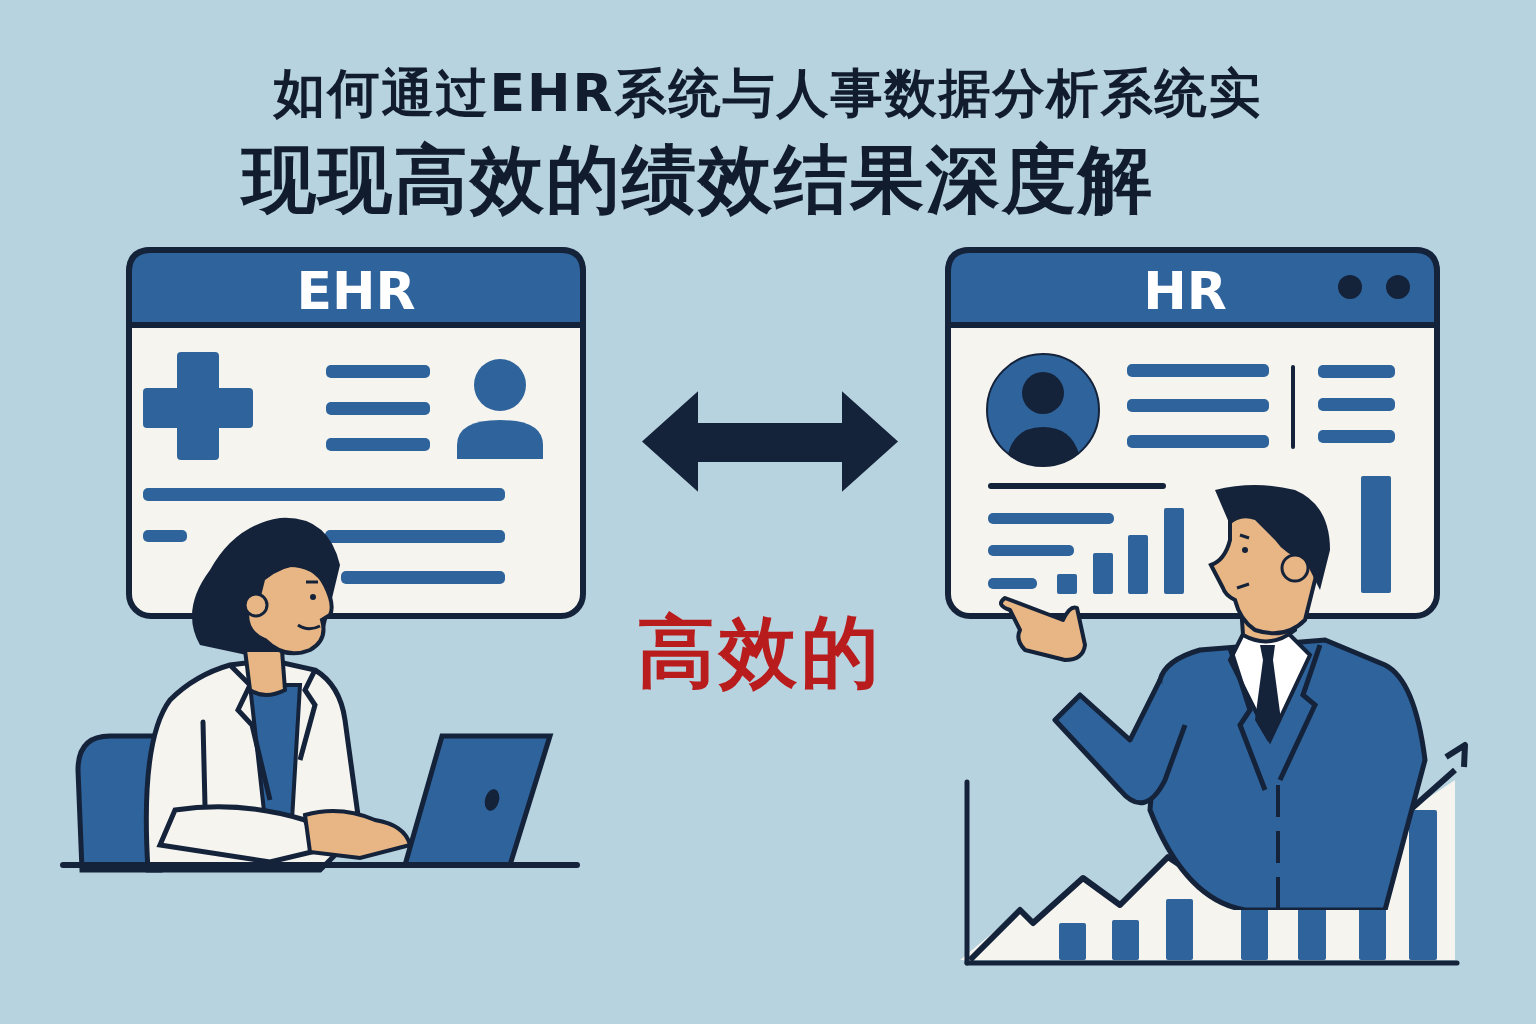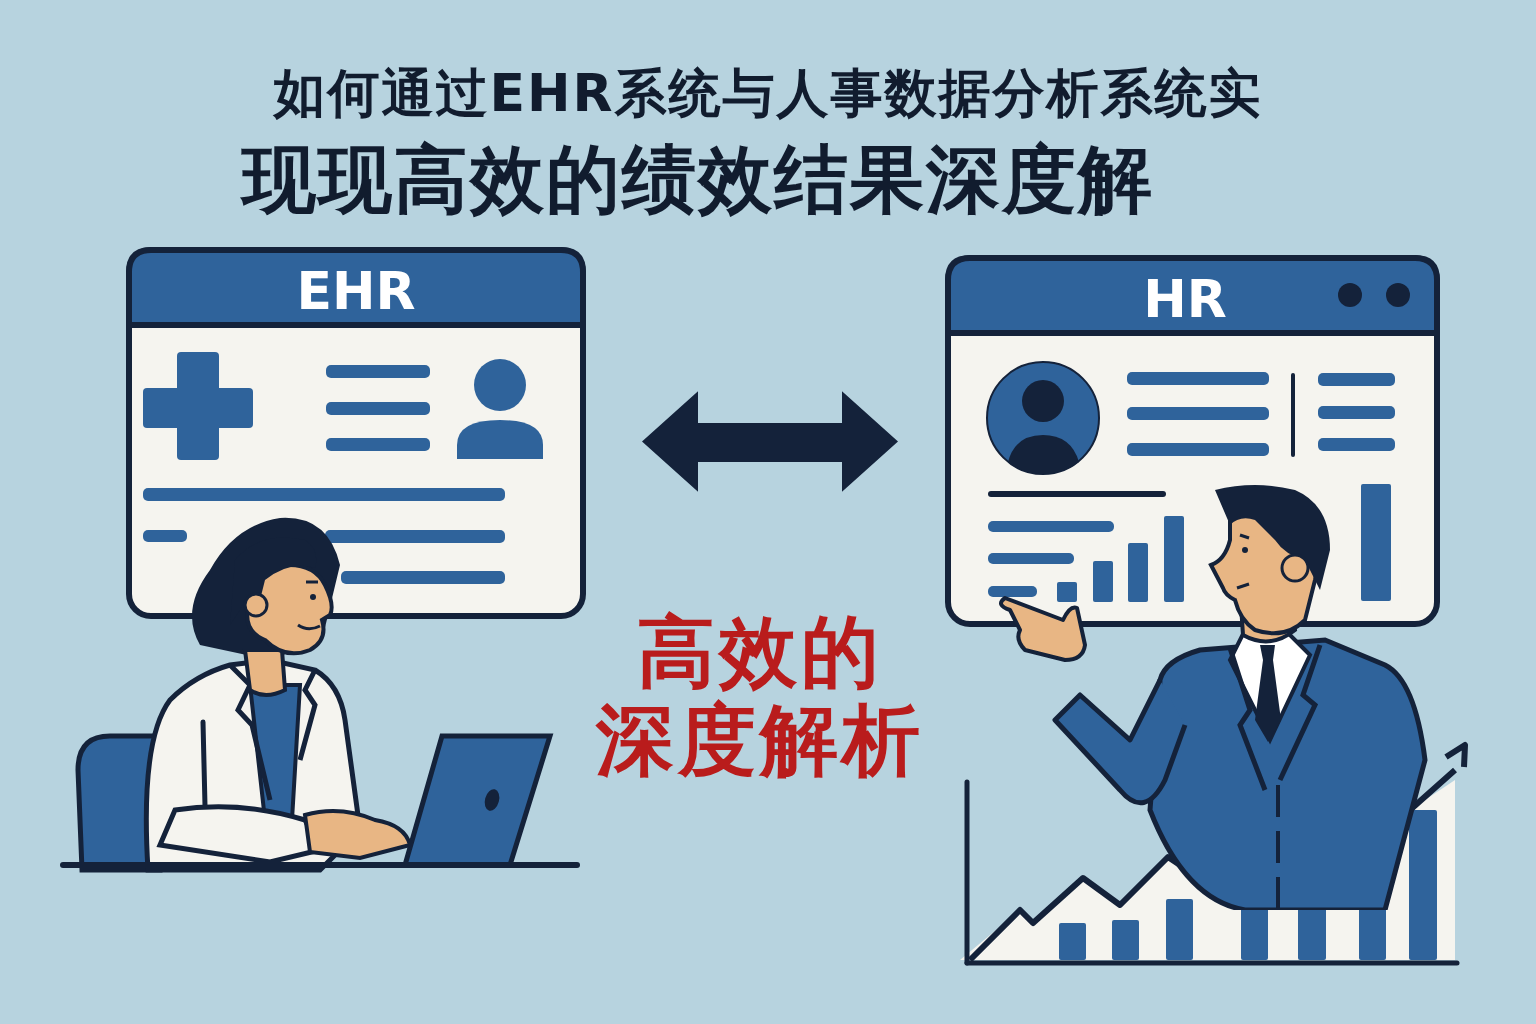--- a/index.html
+++ b/index.html
@@ -62,21 +62,21 @@
     <rect x="215" y="324" width="164" height="13" rx="5" fill="#2f639b"></rect>
   </svg>
 </div>
 
 <div class="panel" style="left:640px; top:390px;">
   <svg width="260" height="110" viewBox="0 0 260 110">
     <path d="M2 50 L58 -4 L58 30 L202 30 L202 -4 L258 50 L202 104 L202 72 L58 72 L58 104 Z" transform="translate(0,5) scale(1,0.93)" fill="#14223a"></path>
   </svg>
 </div>
 
-<div class="panel" style="left:945px; top:247px; width:443px; height:372px;margin-top:8px;">
+<div class="panel" style="left:945px; top:247px; width:443px; height:372px;">
   <svg width="495" height="372" viewBox="0 0 495 372">
     <rect x="3" y="3" width="489" height="366" rx="22" fill="#f5f4ef" stroke="#14223a" stroke-width="6"></rect>
     <path d="M3 25 Q3 3 25 3 L470 3 Q492 3 492 25 L492 78 L3 78 Z" fill="#2f639b" stroke="#14223a" stroke-width="6"></path>
     <line x1="3" y1="78" x2="492" y2="78" stroke="#14223a" stroke-width="6"></line>
     <text class="win-title" x="240" y="62" text-anchor="middle" font-size="52">HR</text>
     <circle cx="405" cy="40" r="12" fill="#14223a"></circle>
     <circle cx="453" cy="40" r="12" fill="#14223a"></circle>
 
     <g>
       <circle cx="98" cy="163" r="56" fill="#2f639b" stroke="#14223a" stroke-width="2"></circle>
@@ -134,21 +134,20 @@
 
     <path d="M382 236 L490 236 L450 365 L345 365 Z" fill="#2f639b" stroke="#14223a" stroke-width="5"></path>
     <ellipse cx="432" cy="300" rx="7" ry="11" fill="#14223a" transform="rotate(15 432 300)"></ellipse>
 
     <rect x="0" y="362" width="520" height="6" rx="3" fill="#14223a"></rect>
   </svg>
 </div>
 
 <div class="center-caption">
   <div>高效的</div>
-  <div>深度解析</div>
 </div>
 
 <div class="panel" style="left:950px; top:735px;">
   <svg width="560" height="240" viewBox="0 0 560 240">
     <path d="M10 225 L70 175 L83 188 L133 143 L170 170 L218 122 L278 162 L353 92 L392 118 L460 75 L505 45 L505 225 Z" fill="#f5f4ef"></path>
     <rect x="109" y="188" width="27" height="37" rx="2" fill="#2f639b"></rect>
     <rect x="162" y="185" width="27" height="40" rx="2" fill="#2f639b"></rect>
     <rect x="216" y="164" width="27" height="61" rx="2" fill="#2f639b"></rect>
     <rect x="291" y="162" width="27" height="63" rx="2" fill="#2f639b"></rect>
     <rect x="348" y="126" width="28" height="99" rx="2" fill="#2f639b"></rect>

